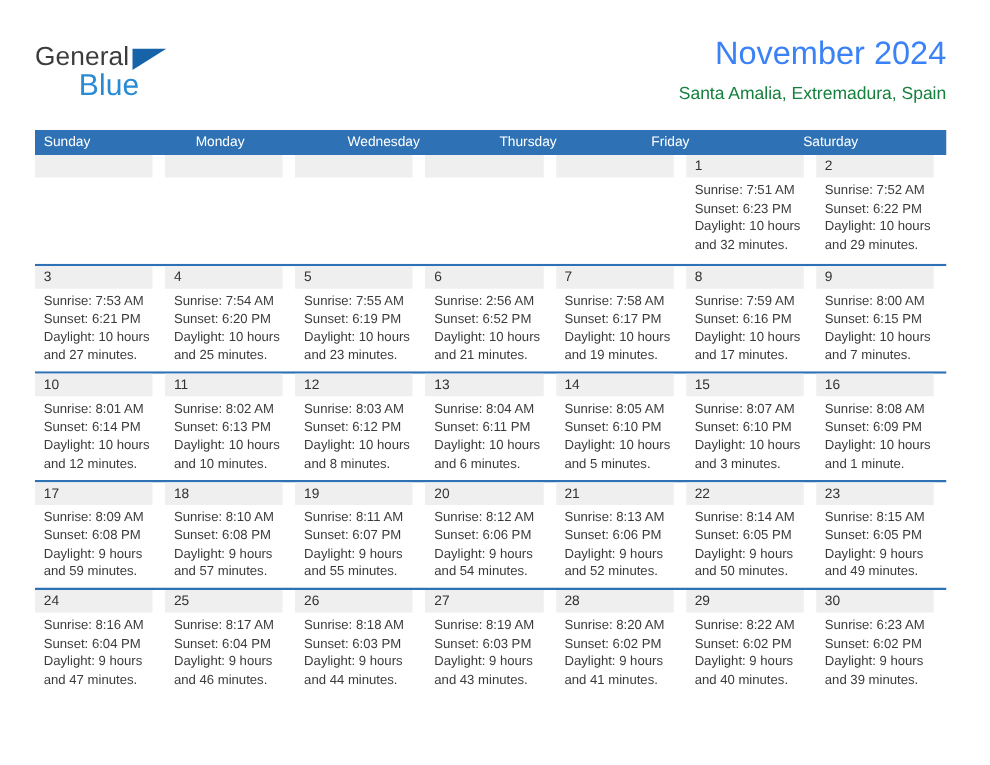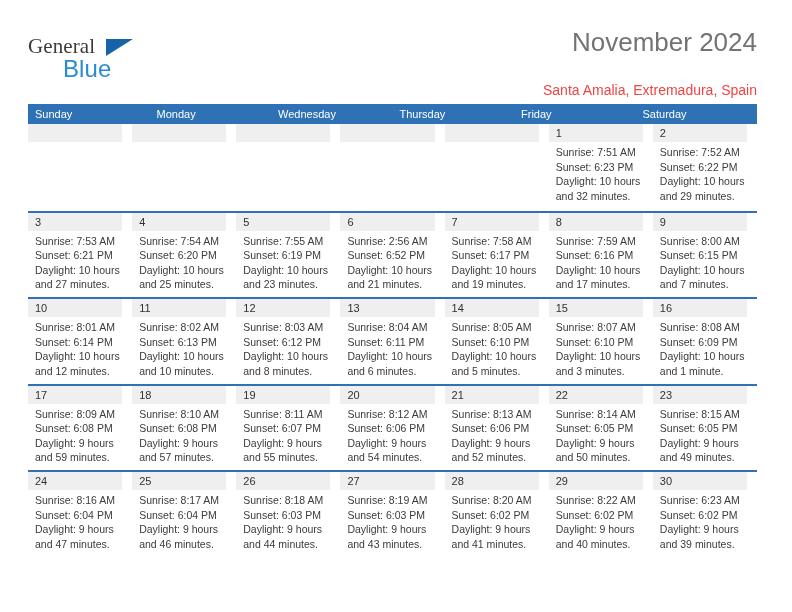--- a/index.html
+++ b/index.html
@@ -42,21 +42,21 @@
     display: block;
   }
   .brand-general {
     position: absolute;
     left: 0;
     top: 0;
     font-size: 21px;
     line-height: 24px;
     color: #3c3c3c;
     letter-spacing: 0.1px;
-    font-family: Liberation Serif, serif;
+    font-family: Liberation Sans, sans-serif;
   }
   .brand-triangle {
     position: absolute;
     left: 78px;
     top: 5px;
     width: 0;
     height: 0;
     border-left: 27px solid #1663a8;
     border-bottom: 17px solid transparent;
   }
@@ -72,30 +72,30 @@
 
   .title-block {
     position: absolute;
     right: 0;
     top: 0;
     text-align: right;
   }
   .cal-title {
     font-size: 26px;
     line-height: 32px;
-    color: #737373;
+    color: #3b82f6;
     font-weight: normal;
     margin: 0;
     white-space: nowrap;
   }
   .cal-subtitle {
     font-size: 14px;
     line-height: 20px;
-    color: #ef4444;
-    margin: 22px 0 0 0;
+    color: #15803d;
+    margin: 6px 0 0 0;
     white-space: nowrap;
   }
 
   
   .calendar {
     position: absolute;
     left: 28px;
     top: 104px;
     width: 729px;
   }

